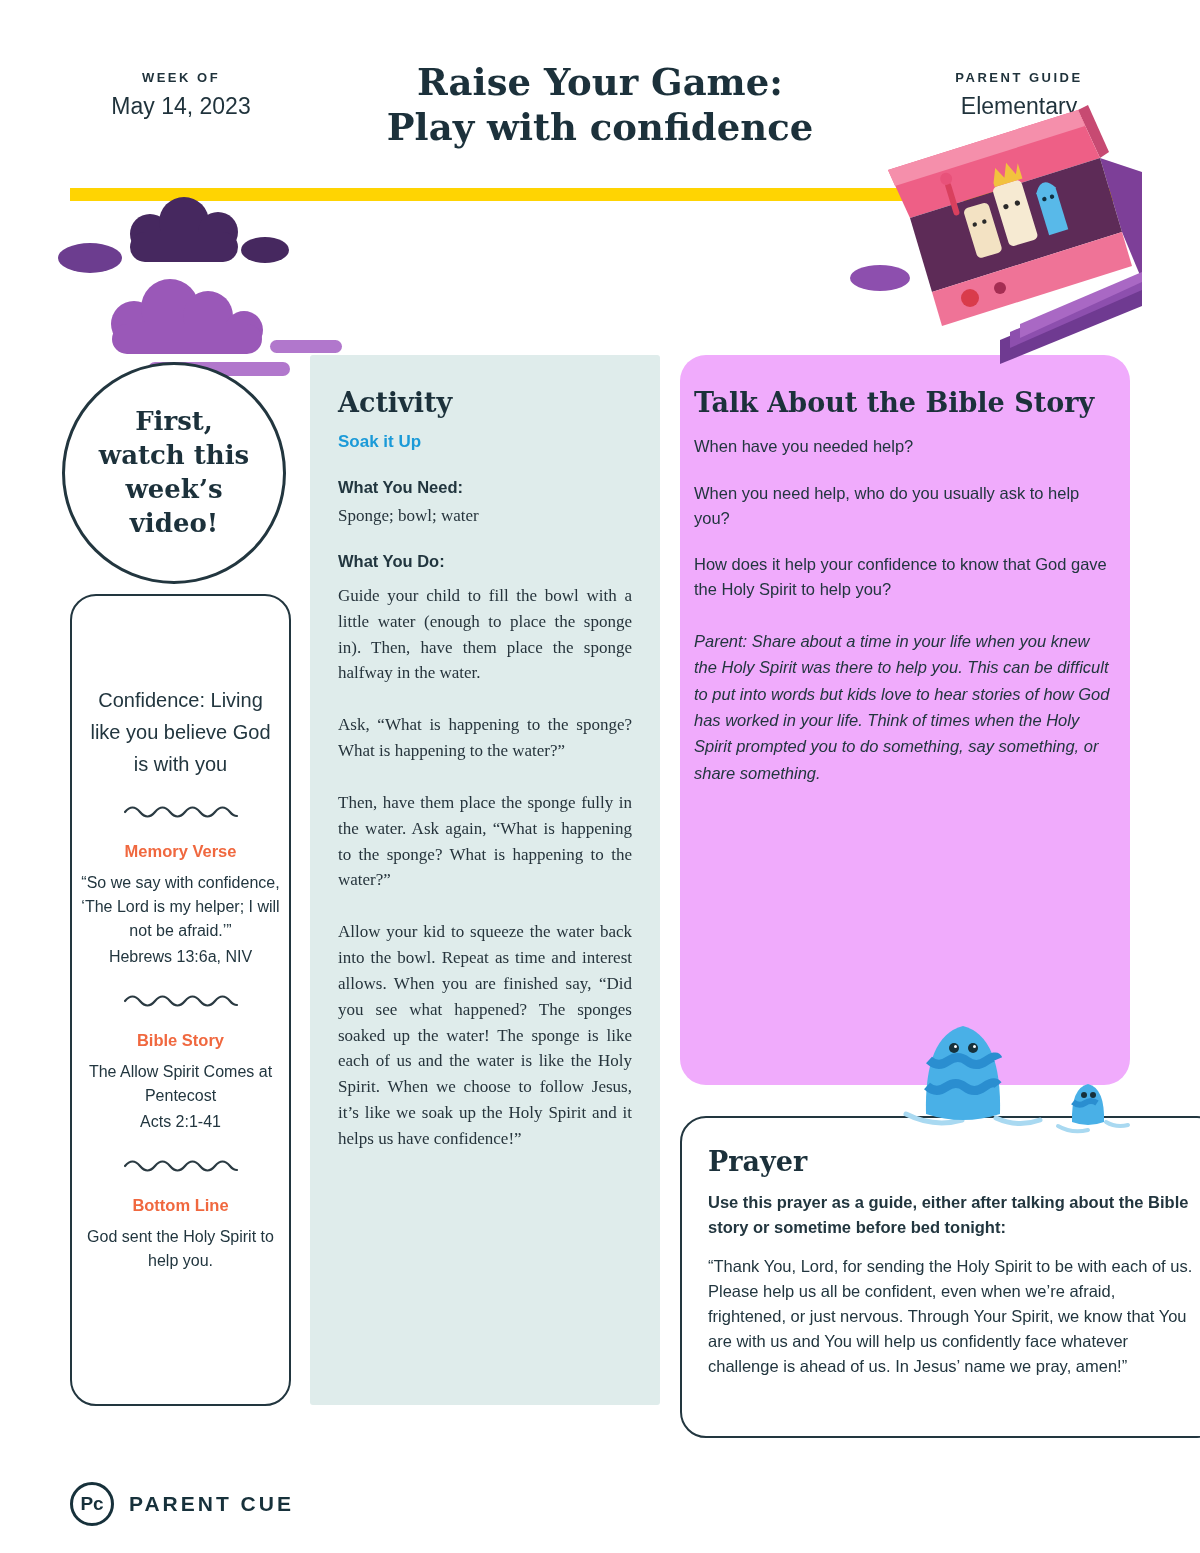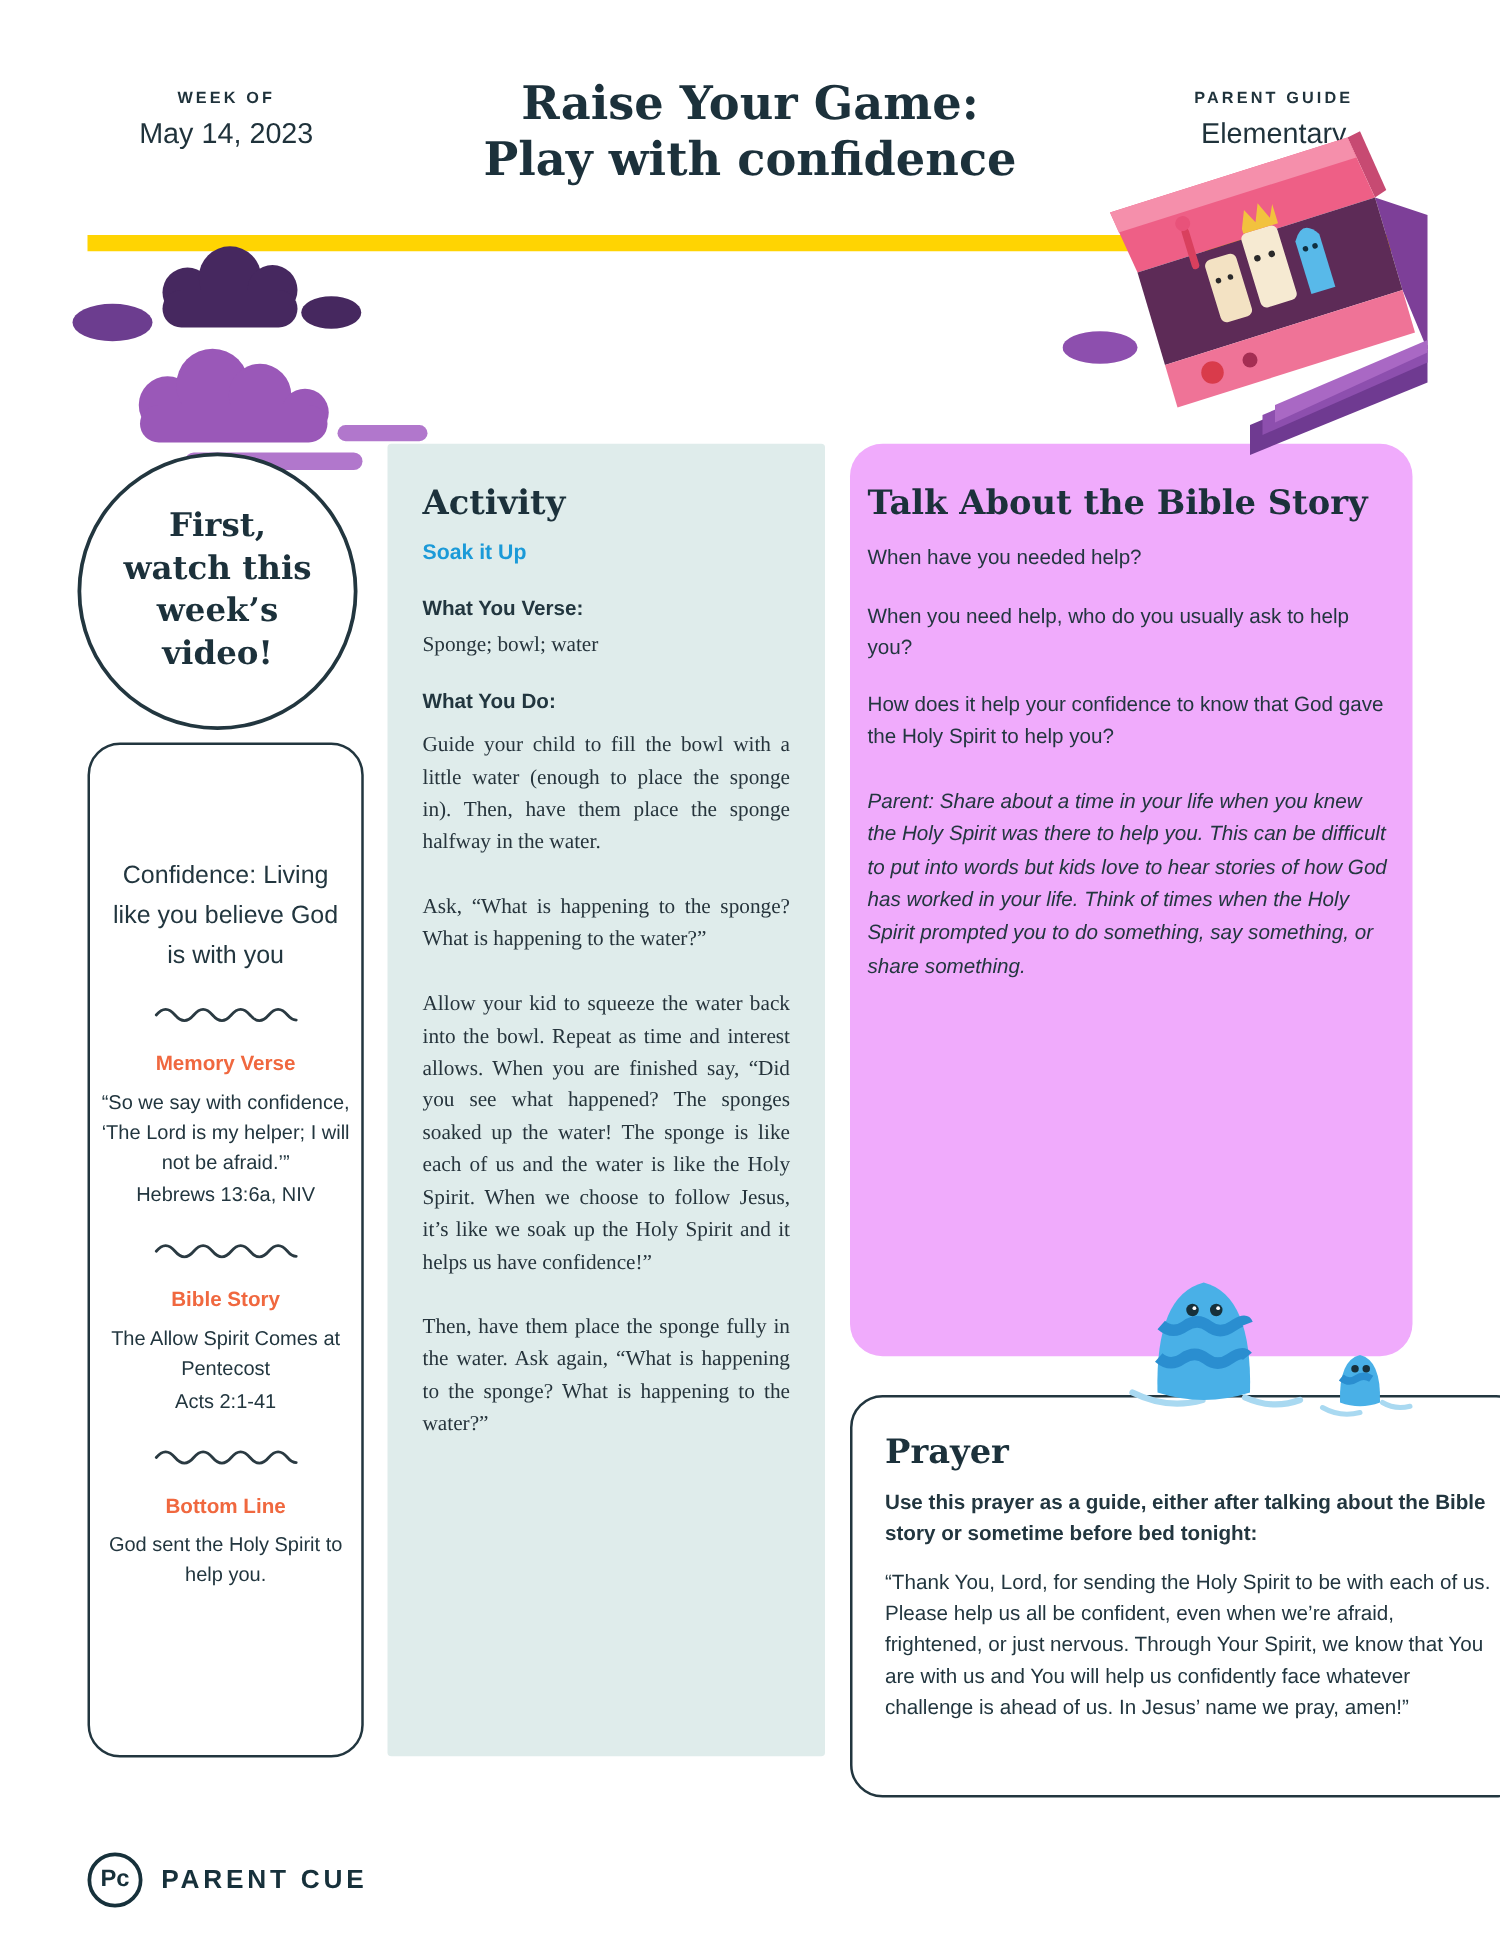--- a/index.html
+++ b/index.html
@@ -177,27 +177,27 @@
       <path d="M3,8 C8,2 13,2 18,8 C23,14 28,14 33,8 C38,2 43,2 48,8 C53,14 58,14 63,8 C68,2 73,2 78,8 C83,14 88,14 93,8 C98,2 103,2 108,8 C110,10.5 112.5,12 115,12" stroke="#2a3a42" stroke-width="2.2" fill="none" stroke-linecap="round"></path>
     </svg>
 
     <div class="card-label">Bottom Line</div>
     <div class="card-text">God sent the Holy Spirit to help you.</div>
   </aside>
 
   <section class="activity-panel">
     <h2 class="panel-heading">Activity</h2>
     <div class="soak-link">Soak it Up</div>
-    <div class="sub-label">What You Verse:</div>
+    <div class="sub-label">What You Need:</div>
     <div class="need-text">Sponge; bowl; water</div>
     <div class="sub-label">What You Do:</div>
     <p class="body-para first">Guide your child to fill the bowl with a little water (enough to place the sponge in). Then, have them place the sponge halfway in the water.</p>
     <p class="body-para">Ask, “What is happening to the sponge? What is happening to the water?”</p>
+    <p class="body-para">Then, have them place the sponge fully in the water. Ask again, “What is happening to the sponge? What is happening to the water?”</p>
     <p class="body-para">Allow your kid to squeeze the water back into the bowl. Repeat as time and interest allows. When you are finished say, “Did you see what happened? The sponges soaked up the water! The sponge is like each of us and the water is like the Holy Spirit. When we choose to follow Jesus, it’s like we soak up the Holy Spirit and it helps us have confidence!”</p>
-    <p class="body-para">Then, have them place the sponge fully in the water. Ask again, “What is happening to the sponge? What is happening to the water?”</p>
   </section>
 
   <section class="talk-panel">
     <h2 class="panel-heading">Talk About the Bible Story</h2>
     <p class="q first">When have you needed help?</p>
     <p class="q">When you need help, who do you usually ask to help you?</p>
     <p class="q">How does it help your confidence to know that God gave the Holy Spirit to help you?</p>
     <p class="parent-note">Parent: Share about a time in your life when you knew the Holy Spirit was there to help you. This can be difficult to put into words but kids love to hear stories of how God has worked in your life. Think of times when the Holy Spirit prompted you to do something, say something, or share something.</p>
   </section>
 

